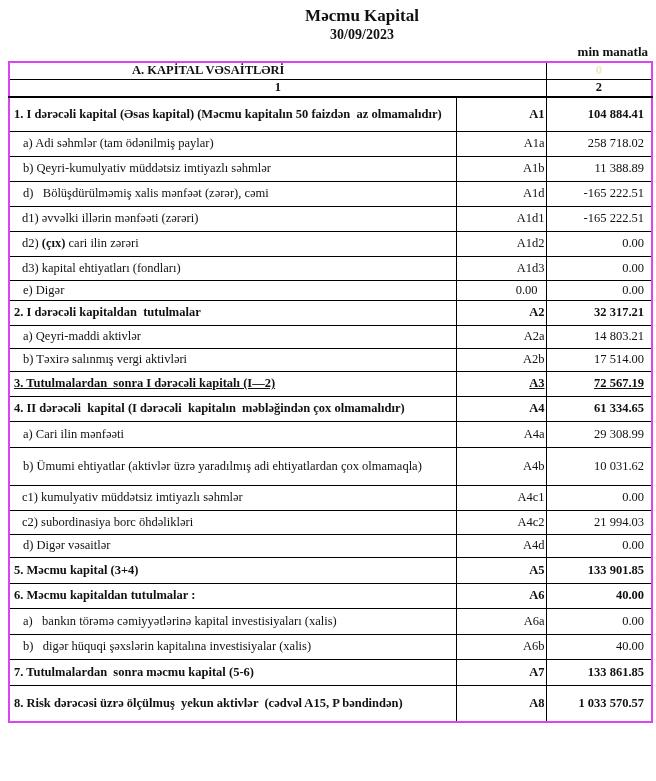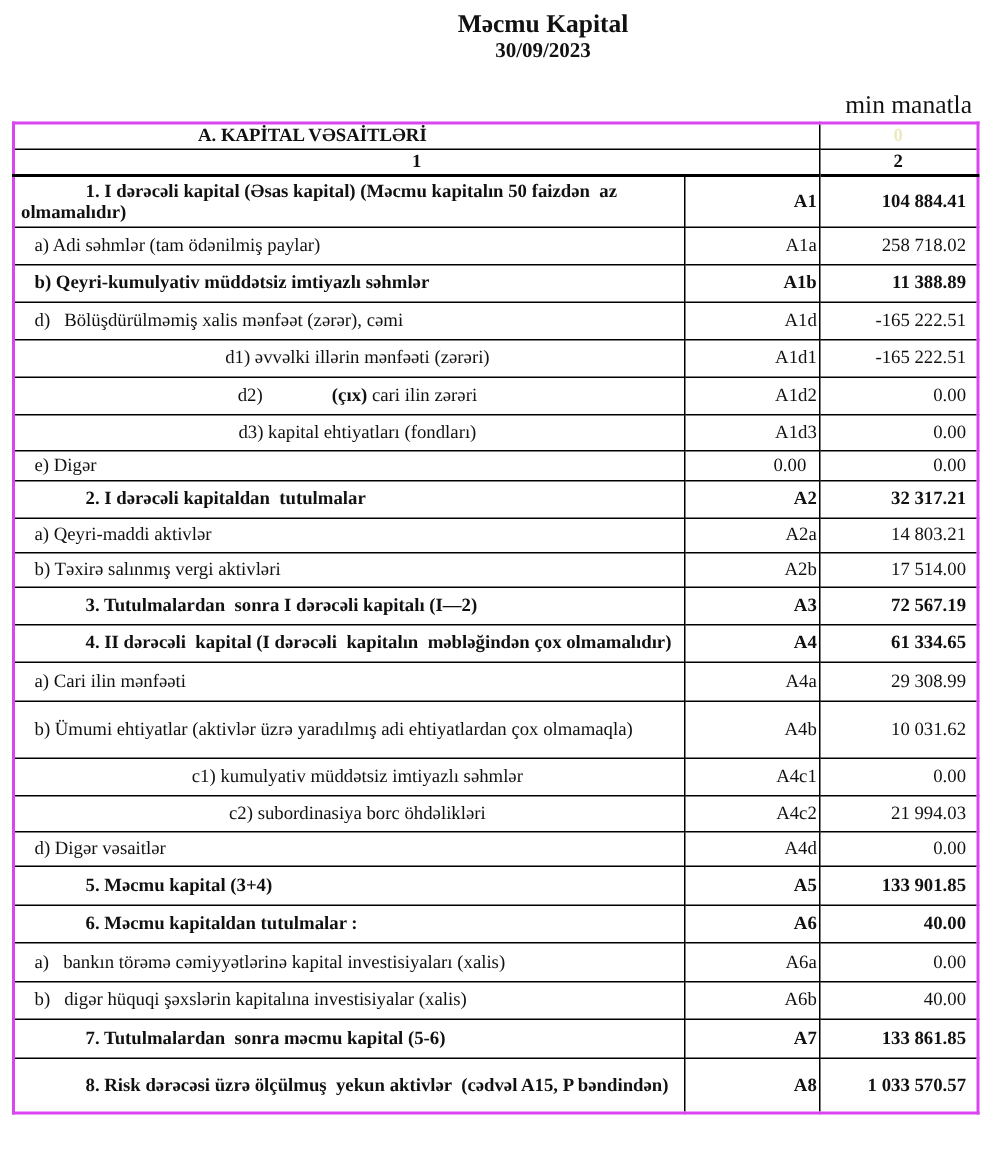--- a/index.html
+++ b/index.html
@@ -7,22 +7,22 @@
     width:656px; height:781px;
     background:#ffffff;
     color:#111111;
     font-family:"Liberation Serif", serif;
     overflow:hidden;
   }
   .titles { text-align:center; position:relative; left:34px; padding-top:5px; }
   .doc-title { font-weight:bold; font-size:17px; line-height:21px; }
   .doc-date  { font-weight:bold; font-size:14px; line-height:18px; }
   .unit-note {
-    text-align:right; font-weight:normal; font-size:17px;
-    padding-right:8px; margin-top:16px; margin-bottom:1px;
+    text-align:right; font-weight:bold; font-size:13px;
+    padding-right:8px; margin-top:0; margin-bottom:1px;
   }
   table.cap {
     border-collapse:collapse;
     margin-left:8px;
     width:643px;
     table-layout:fixed;
     border:2px solid #d946ef;
   }
   table.cap td {
     border:1px solid #000;
@@ -34,26 +34,26 @@
   td.sect {
     text-align:center; font-weight:bold; font-size:13px;
     padding-right:140px;
   }
   td.faint { text-align:center; font-weight:bold; font-size:12px; }
   td.colh { text-align:center; font-weight:bold; font-size:13px; }
   tr.colh-row td { border-bottom:2px solid #000; }
   td.lbl { text-align:left; white-space:pre-wrap; line-height:1.15; }
   td.lbl.i0 { padding-left:4px; }
   td.lbl.i1 { padding-left:13px; }
-  td.lbl.i2 { padding-left:12px;text-align:center; }
+  td.lbl.i2 { padding-left:12px; }
   td.code { text-align:right; }
   td.code.right { text-align:right; padding-right:8px; }
   td.val { text-align:right; padding-right:7px; }
   .bold { font-weight:bold; }
-  b { font-weight:bold;margin-left:43px; }
+  b { font-weight:bold; }
 </style>
 </head>
 <body style="color: rgb(17, 17, 17);">
 
 <div class="titles">
   <div class="doc-title">Məcmu Kapital</div>
   <div class="doc-date">30/09/2023</div>
 </div>
 
 <div class="unit-note">min manatla</div>
@@ -76,21 +76,21 @@
   <tr style="height: 34px;">
         <td class="lbl i0 bold"><b>1. I dərəcəli kapital</b><span> (Əsas kapital) (Məcmu kapitalın 50 faizdən  az olmamalıdır)</span></td>
         <td class="code bold">A1</td>
         <td class="val bold">104 884.41</td>
       </tr>
       <tr style="height: 25px;">
         <td class="lbl i1"><span>a) Adi səhmlər (tam ödənilmiş paylar)</span></td>
         <td class="code">A1a</td>
         <td class="val">258 718.02</td>
       </tr>
-      <tr style="height: 25px; font-weight: bold;">
+      <tr style="height: 25px;">
         <td class="lbl i1"><span>b) Qeyri-kumulyativ müddətsiz imtiyazlı səhmlər</span></td>
         <td class="code">A1b</td>
         <td class="val">11 388.89</td>
       </tr>
       <tr style="height: 25px;">
         <td class="lbl i1"><span>d)   Bölüşdürülməmiş xalis mənfəət (zərər), cəmi</span></td>
         <td class="code">A1d</td>
         <td class="val">-165 222.51</td>
       </tr>
       <tr style="height: 25px;">
@@ -121,21 +121,21 @@
       <tr style="height: 23px; padding-left: 27px;">
         <td class="lbl i1"><span>a) Qeyri-maddi aktivlər</span></td>
         <td class="code">A2a</td>
         <td class="val">14 803.21</td>
       </tr>
       <tr style="height: 23px;">
         <td class="lbl i1"><span>b) Təxirə salınmış vergi aktivləri</span></td>
         <td class="code">A2b</td>
         <td class="val">17 514.00</td>
       </tr>
-      <tr style="height: 25px;">
+      <tr style="height: 25px; text-decoration: underline;">
         <td class="lbl i0 bold"><b>3. Tutulmalardan  sonra I dərəcəli kapitalı (I—2)</b></td>
         <td class="code bold">A3</td>
         <td class="val bold">72 567.19</td>
       </tr>
       <tr style="height: 25px;">
         <td class="lbl i0 bold"><b>4. II dərəcəli  kapital</b><span> (I dərəcəli  kapitalın  məbləğindən çox olmamalıdır)</span></td>
         <td class="code bold">A4</td>
         <td class="val bold">61 334.65</td>
       </tr>
       <tr style="height: 26px;">

